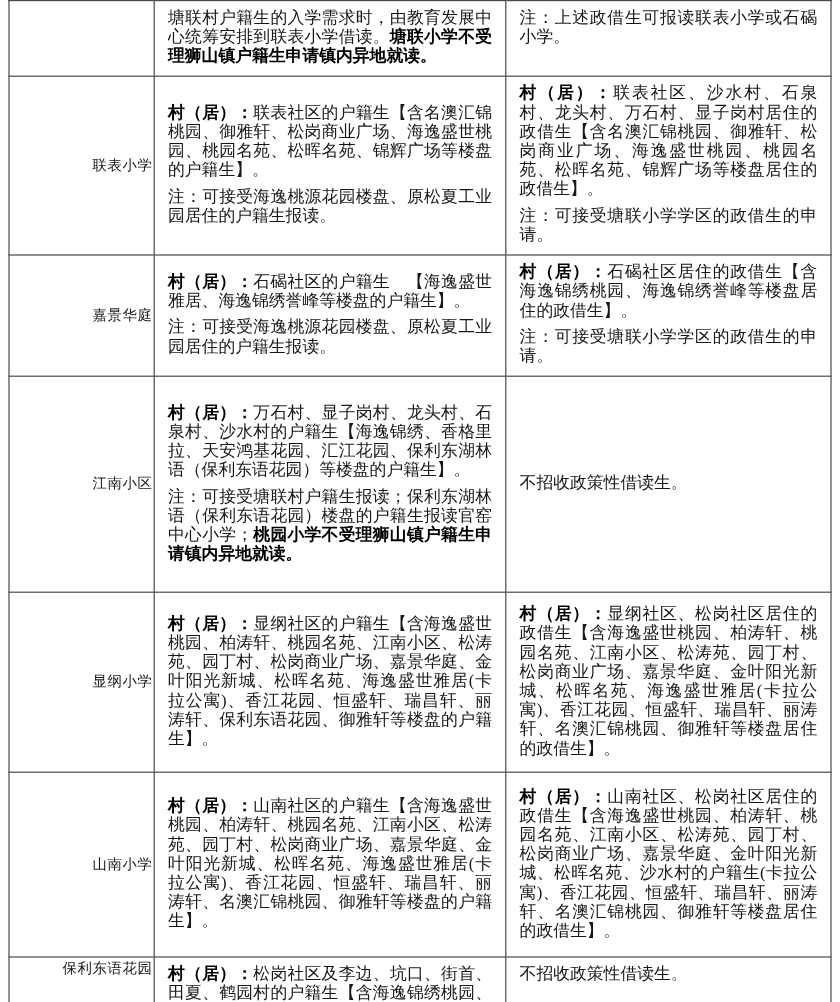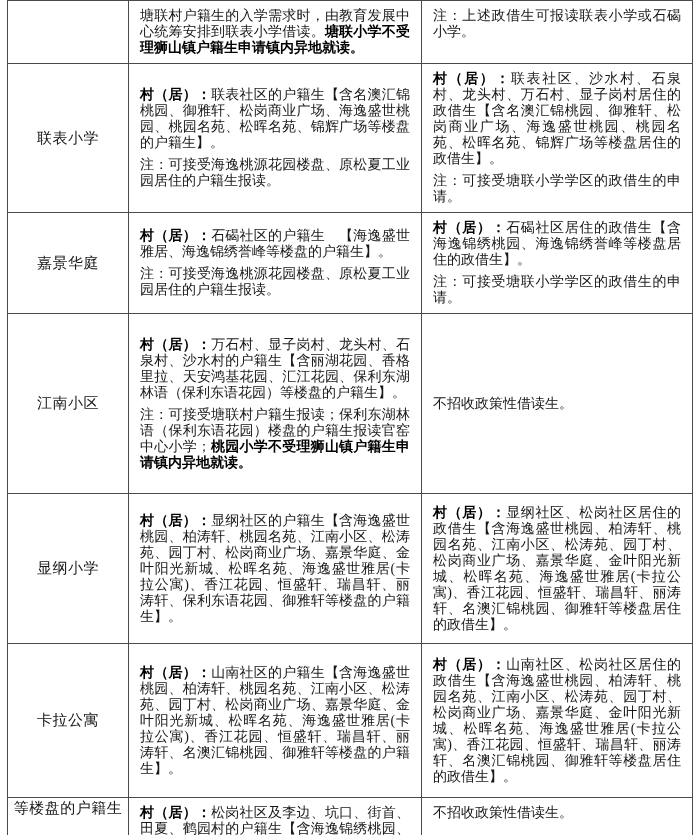--- a/index.html
+++ b/index.html
@@ -26,22 +26,22 @@
   }
   col.c-school { width: 121px; }
   col.c-registration { width: 293px; }
   col.c-policy { width: 271px; }
   td {
     border: 1px solid #4a4a4a;
     vertical-align: middle;
     overflow: hidden;
   }
   td.school-cell {
-    text-align: center;
-    font-size: 15px;
+    text-align: right;
+    font-size: 12px;
     letter-spacing: 0.5px;
   }
   td.text-cell {
     padding: 3px 7px;
     font-size: 14px;
   }
   td.text-cell p {
     margin: 4px;
     line-height: 16px;
     text-align: justify;
@@ -90,47 +90,47 @@
             <p><span>注：可接受海逸桃源花园楼盘、原松夏工业园居住的户籍生报读。</span></p>
           </td>
           <td class="text-cell">
             <p><span class="seg-bold">村（居）：</span><span>石碣社区居住的政借生【含海逸锦绣桃园、海逸锦绣誉峰等楼盘居住的政借生】。</span></p>
             <p><span>注：可接受塘联小学学区的政借生的申请。</span></p>
           </td>
         </tr>
         <tr data-valign="middle" style="height: 180px;">
           <td class="school-cell"><span>江南小区</span></td>
           <td class="text-cell">
-            <p><span class="seg-bold">村（居）：</span><span>万石村、显子岗村、龙头村、石泉村、沙水村的户籍生【含丽湖花园、香格里拉、天安鸿基花园、汇江花园、保利东湖林语（保利东语花园）等楼盘的户籍生】。</span></p>
+            <p><span class="seg-bold">村（居）：</span><span>万石村、显子岗村、龙头村、石泉村、沙水村的户籍生【海逸锦绣、香格里拉、天安鸿基花园、汇江花园、保利东湖林语（保利东语花园）等楼盘的户籍生】。</span></p>
             <p><span>注：可接受塘联村户籍生报读；保利东湖林语（保利东语花园）楼盘的户籍生报读官窑中心小学；</span><span class="seg-bold">桃园小学不受理狮山镇户籍生申请镇内异地就读。</span></p>
           </td>
           <td class="text-cell">
             <p><span>不招收政策性借读生。</span></p>
           </td>
         </tr>
         <tr data-valign="middle" style="height: 150px;">
           <td class="school-cell"><span>显纲小学</span></td>
           <td class="text-cell">
             <p><span class="seg-bold">村（居）：</span><span>显纲社区的户籍生【含海逸盛世桃园、柏涛轩、桃园名苑、江南小区、松涛苑、园丁村、松岗商业广场、嘉景华庭、金叶阳光新城、松晖名苑、海逸盛世雅居(卡拉公寓)、香江花园、恒盛轩、瑞昌轩、丽涛轩、保利东语花园、御雅轩等楼盘的户籍生】。</span></p>
           </td>
           <td class="text-cell">
             <p><span class="seg-bold">村（居）：</span><span>显纲社区、松岗社区居住的政借生【含海逸盛世桃园、柏涛轩、桃园名苑、江南小区、松涛苑、园丁村、松岗商业广场、嘉景华庭、金叶阳光新城、松晖名苑、海逸盛世雅居(卡拉公寓)、香江花园、恒盛轩、瑞昌轩、丽涛轩、名澳汇锦桃园、御雅轩等楼盘居住的政借生】。</span></p>
           </td>
         </tr>
         <tr data-valign="middle" style="height: 154px;">
-          <td class="school-cell"><span>卡拉公寓</span></td>
+          <td class="school-cell"><span>山南小学</span></td>
           <td class="text-cell">
             <p><span class="seg-bold">村（居）：</span><span>山南社区的户籍生【含海逸盛世桃园、柏涛轩、桃园名苑、江南小区、松涛苑、园丁村、松岗商业广场、嘉景华庭、金叶阳光新城、松晖名苑、海逸盛世雅居(卡拉公寓)、香江花园、恒盛轩、瑞昌轩、丽涛轩、名澳汇锦桃园、御雅轩等楼盘的户籍生】。</span></p>
           </td>
           <td class="text-cell">
-            <p><span class="seg-bold">村（居）：</span><span>山南社区、松岗社区居住的政借生【含海逸盛世桃园、柏涛轩、桃园名苑、江南小区、松涛苑、园丁村、松岗商业广场、嘉景华庭、金叶阳光新城、松晖名苑、海逸盛世雅居(卡拉公寓)、香江花园、恒盛轩、瑞昌轩、丽涛轩、名澳汇锦桃园、御雅轩等楼盘居住的政借生】。</span></p>
+            <p><span class="seg-bold">村（居）：</span><span>山南社区、松岗社区居住的政借生【含海逸盛世桃园、柏涛轩、桃园名苑、江南小区、松涛苑、园丁村、松岗商业广场、嘉景华庭、金叶阳光新城、松晖名苑、沙水村的户籍生(卡拉公寓)、香江花园、恒盛轩、瑞昌轩、丽涛轩、名澳汇锦桃园、御雅轩等楼盘居住的政借生】。</span></p>
           </td>
         </tr>
         <tr data-valign="top" style="height: 70px;">
-          <td class="school-cell"><span>等楼盘的户籍生</span></td>
+          <td class="school-cell"><span>保利东语花园</span></td>
           <td class="text-cell">
             <p><span class="seg-bold">村（居）：</span><span>松岗社区及李边、坑口、街首、田夏、鹤园村的户籍生【含海逸锦绣桃园、海逸锦绣</span></p>
           </td>
           <td class="text-cell">
             <p><span>不招收政策性借读生。</span></p>
           </td>
         </tr>
       </tbody>
   </table>
 </div>

